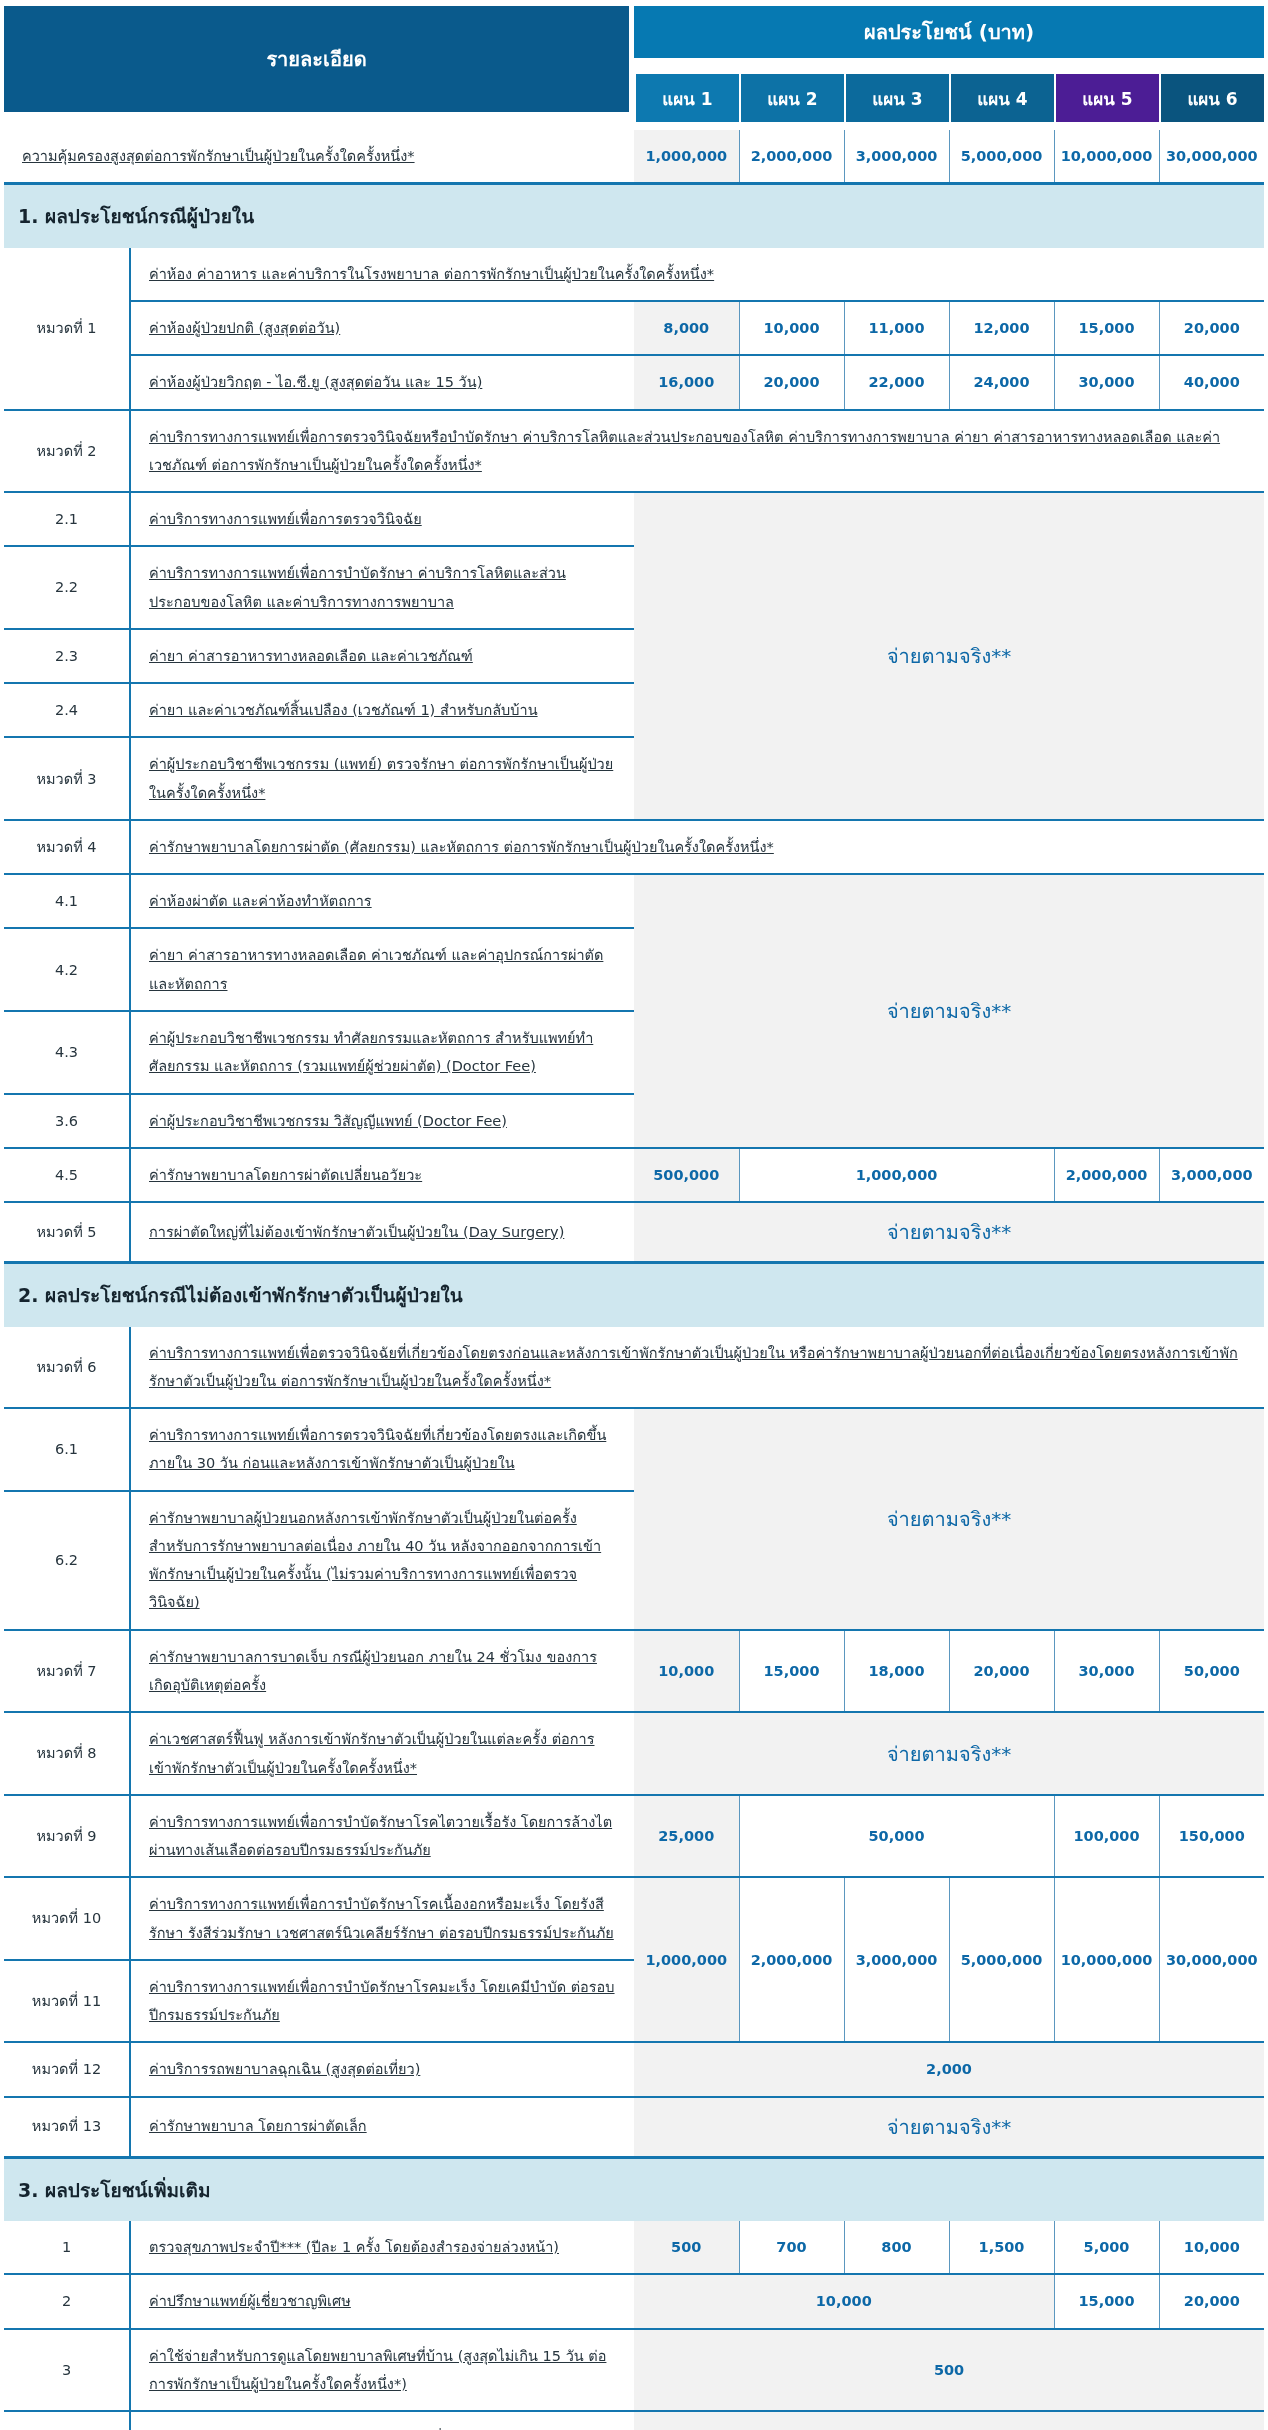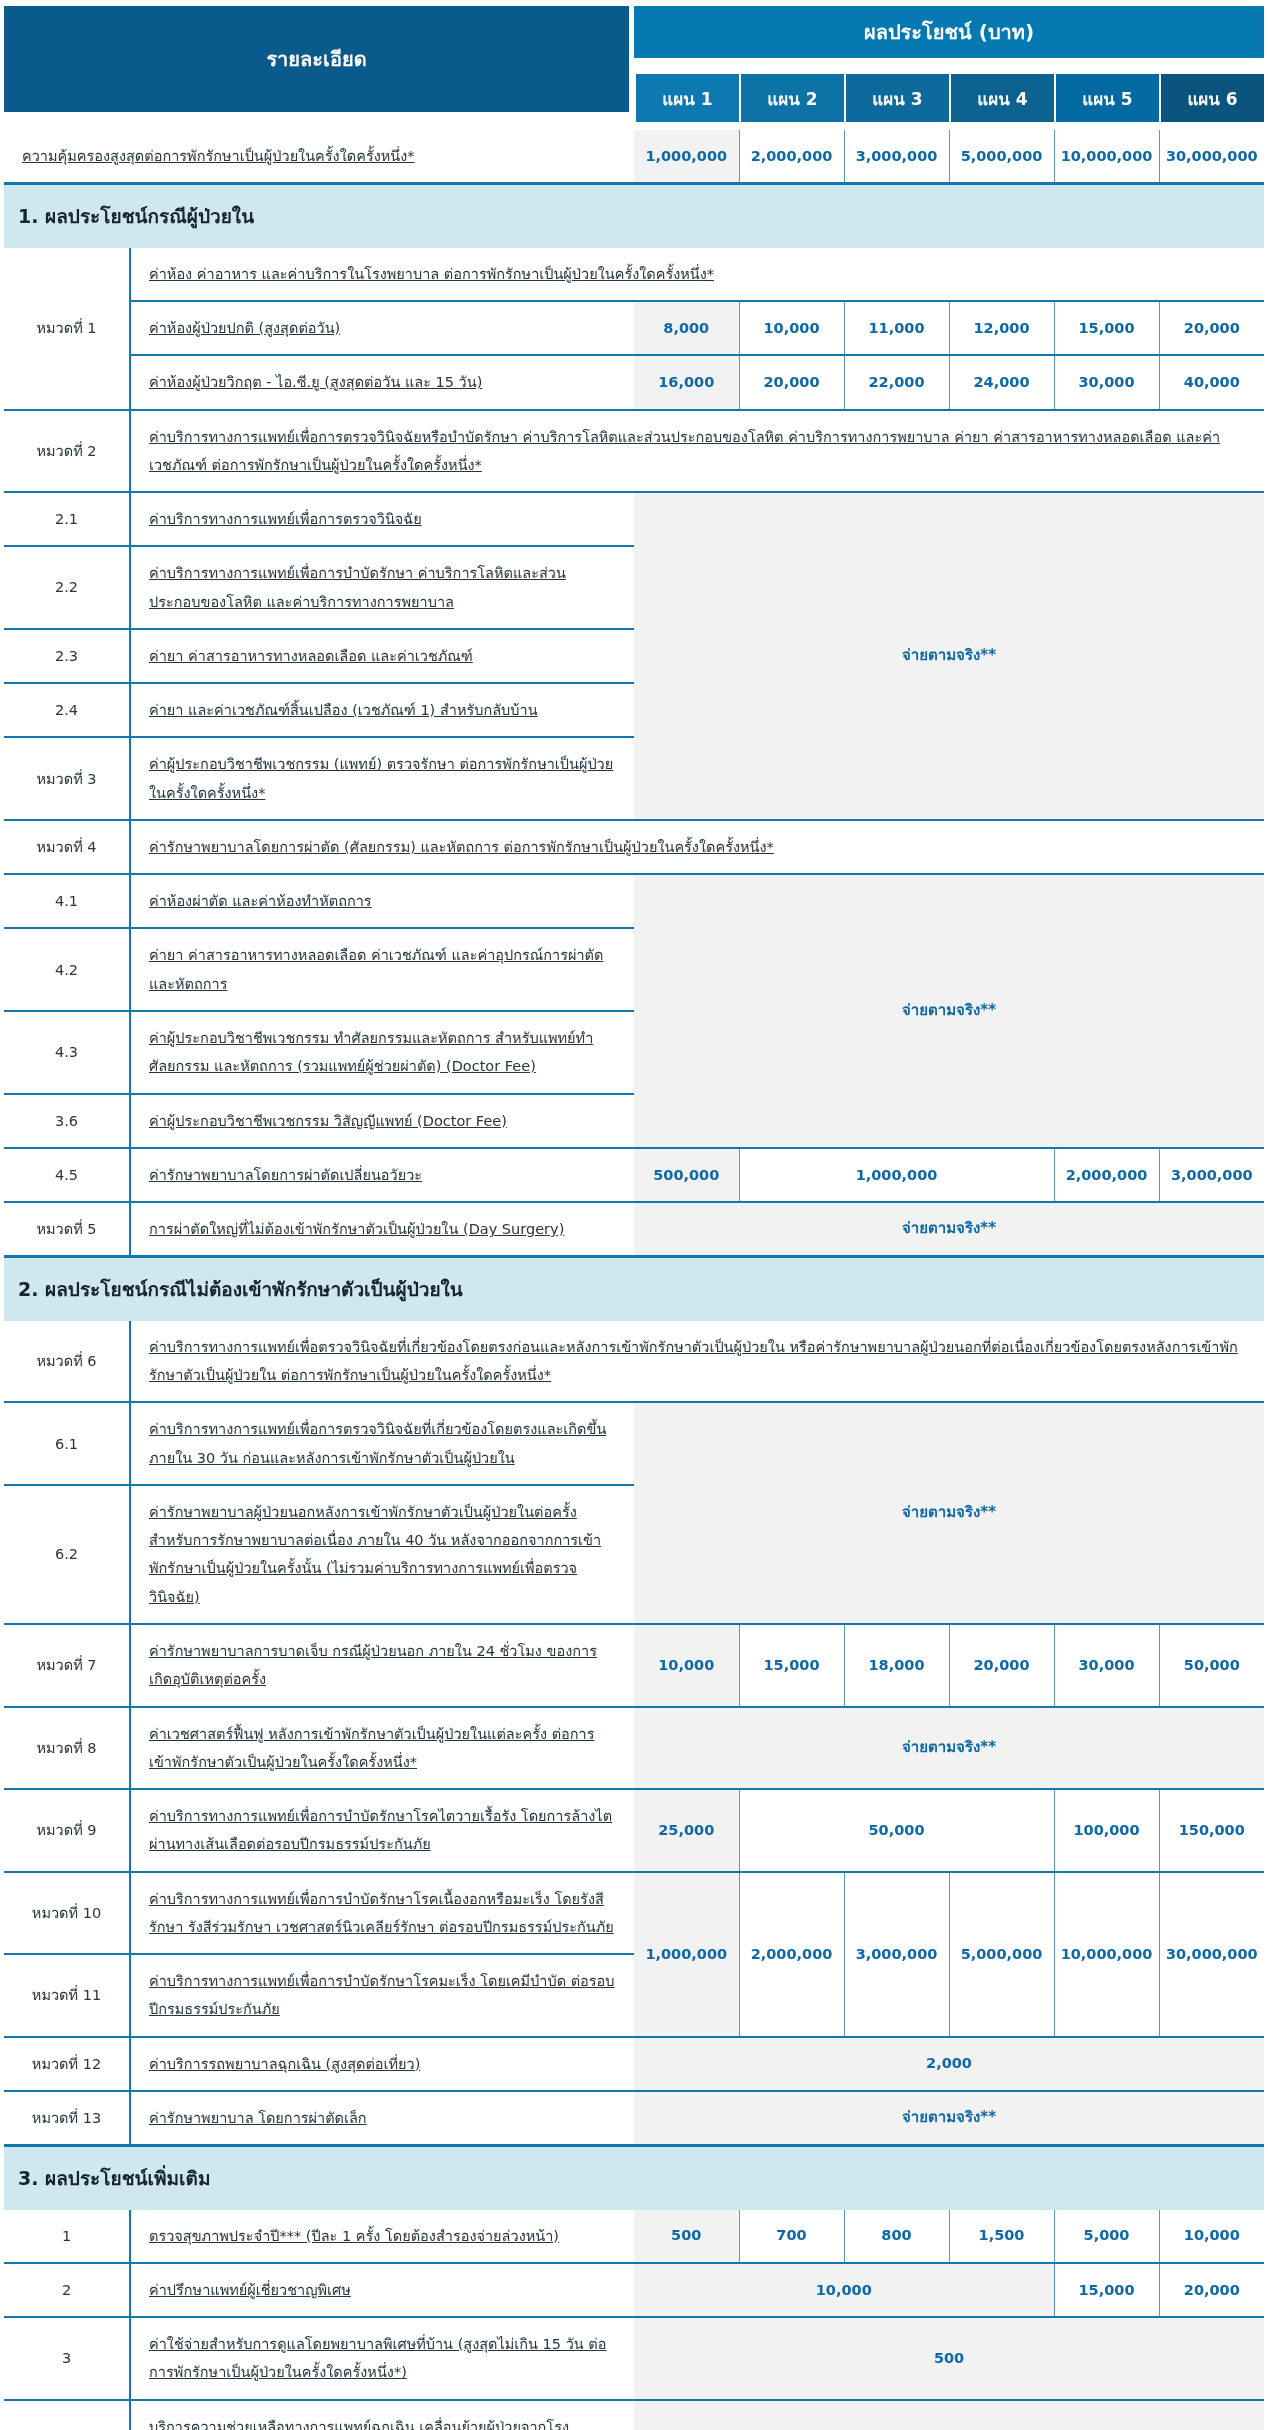--- a/index.html
+++ b/index.html
@@ -33,21 +33,21 @@
   tbody tr:last-child td{border-bottom:3px solid var(--line);}
   td.lab{border-right:2px solid var(--line);text-align:center;vertical-align:middle;
     font-size:14.5px;color:var(--textcolor);padding:12px 6px;line-height:1.95;}
   td.det{font-size:14.5px;color:var(--textcolor);text-align:left;vertical-align:middle;
     padding:12px 18px;line-height:1.95;text-decoration:underline;}
   td.val{font-size:14.5px;font-weight:600;color:var(--valcolor);text-align:center;
     vertical-align:middle;padding:12px 5px;line-height:1.7;
     border-left:1px solid var(--thin);}
   td.det + td.val{border-left:none;}
   td.val.gray{background:var(--graycell);}
-  td.val.em{font-weight:700;font-size:15px;}
+  td.val.em{font-weight:400;font-size:20px;}
   tr.section-row td{border-top:3px solid var(--line);background:var(--sectionbg);
     color:#15242e;font-weight:700;font-size:19px;text-align:left;
     padding:17px 14px;line-height:1.5;}
 </style>
 </head>
 <body>
 
 <div class="page">
   <table>
     <colgroup>
@@ -76,21 +76,21 @@
           <th>
             <div class="plan-box" style="background: rgb(13, 114, 166);">แผน 2</div>
           </th>
           <th>
             <div class="plan-box" style="background: rgb(12, 106, 156);">แผน 3</div>
           </th>
           <th>
             <div class="plan-box" style="background: rgb(12, 99, 146);">แผน 4</div>
           </th>
           <th>
-            <div class="plan-box" style="background: #0369a1;">แผน 5</div>
+            <div class="plan-box" style="background: #4c1d95;">แผน 5</div>
           </th>
           <th>
             <div class="plan-box" style="background: rgb(10, 84, 126);">แผน 6</div>
           </th>
         </tr>
     </thead>
     <tbody id="tbody">
         <tr class="data-row first">
           <td class="det" colspan="2">ความคุ้มครองสูงสุดต่อการพักรักษาเป็นผู้ป่วยในครั้งใดครั้งหนึ่ง*</td>
           <td class="val gray" colspan="1" rowspan="1">1,000,000</td>

